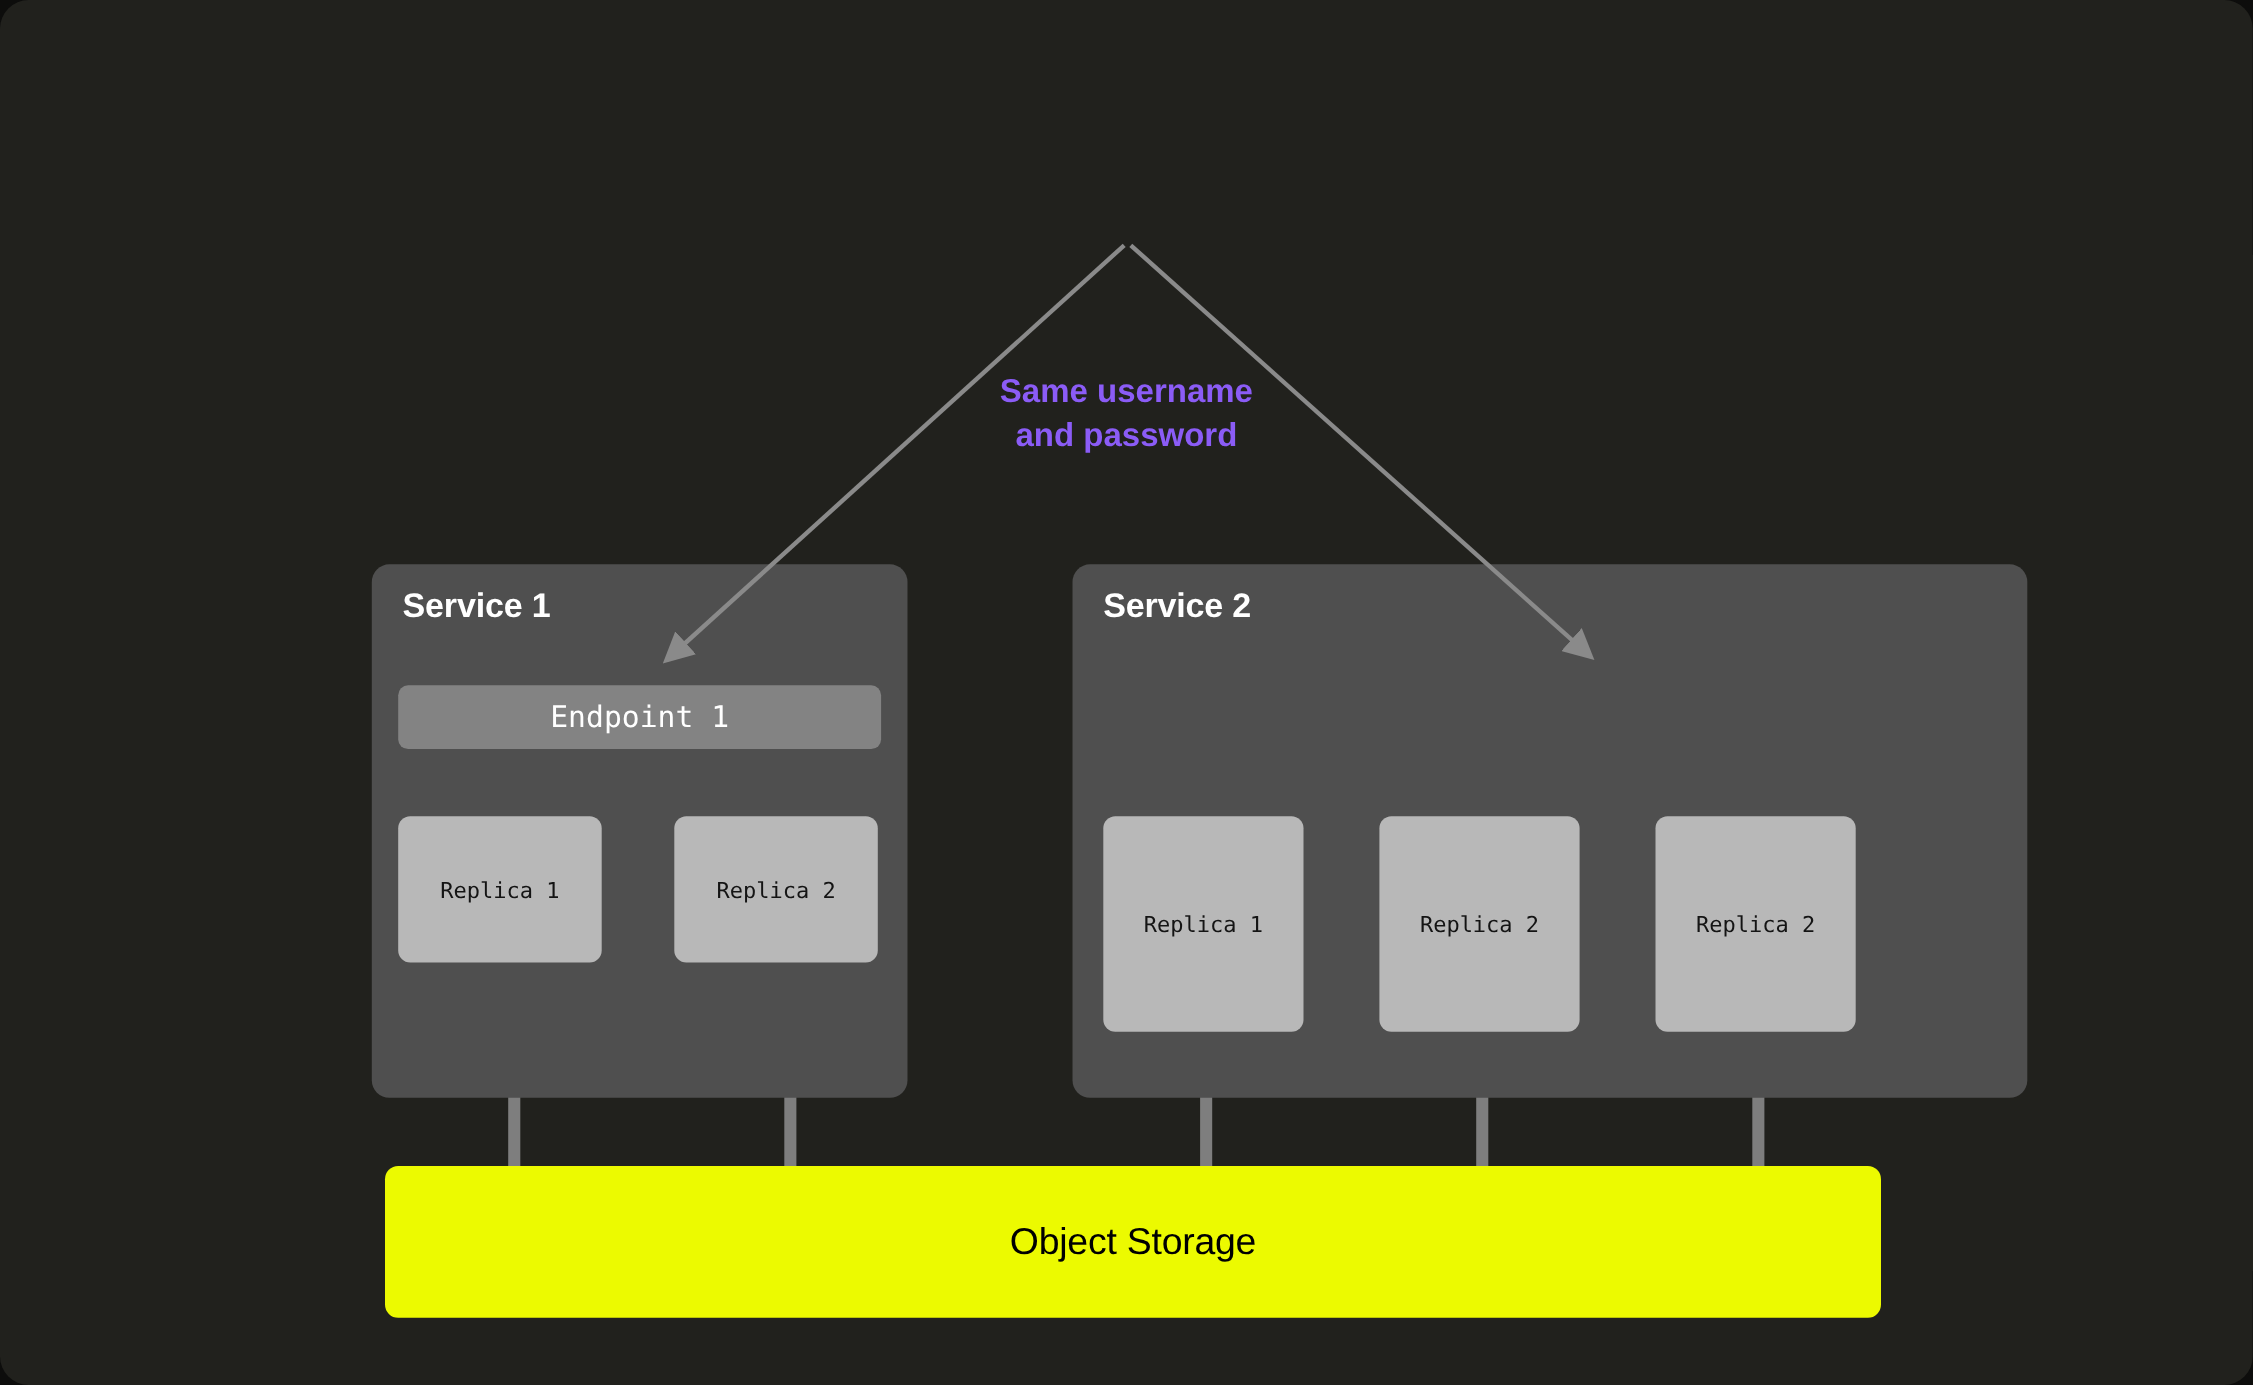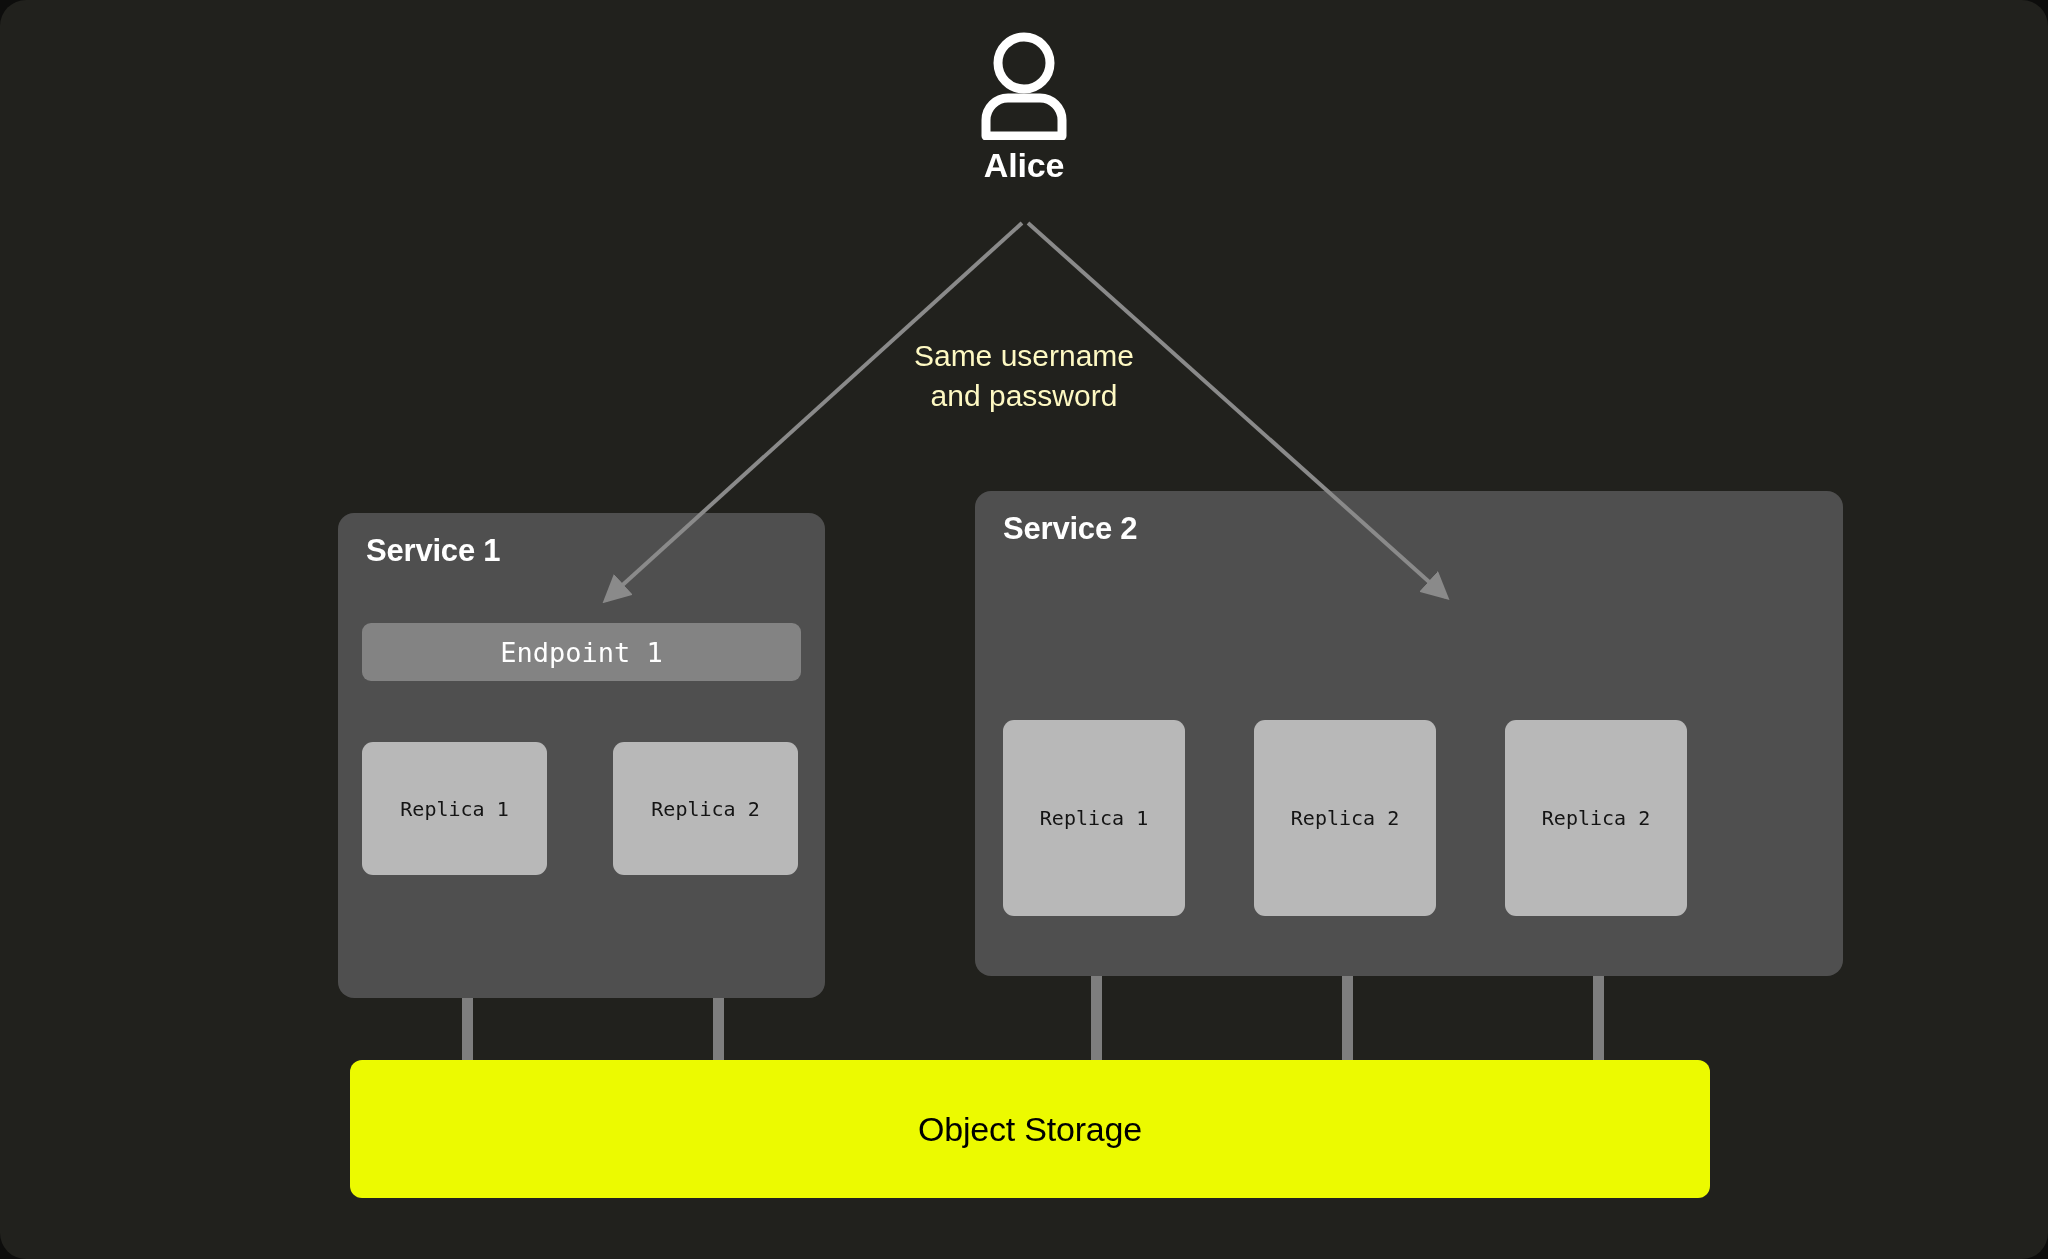--- a/index.html
+++ b/index.html
@@ -46,36 +46,36 @@
     font-weight: bold;
     letter-spacing: -0.2px;
   }
 
   
   .caption {
     position: absolute;
     top: 336px;
     left: 0; right: 0;
     text-align: center;
-    color: #fef9c3;
+    color: #8b5cf6;
     font-size: 30px;
-    font-weight: normal;
+    font-weight: bold;
     line-height: 1.34;
     z-index: 6;
   }
 
   
   .service {
     position: absolute;
     background: #4F4F4F;
     border-radius: 16px;
     z-index: 2;
   }
   #service-1 { left: 338px; top: 513px; width: 487px; height: 485px; }
-  #service-2 { left: 975px; top: 491px; width: 868px; height: 485px; text-decoration: underline; }
+  #service-2 { left: 975px; top: 513px; width: 868px; height: 485px; text-decoration: underline; }
 
   .service-title {
     position: absolute;
     left: 28px;
     top: 20px;
     color: #ffffff;
     font-size: 31px;
     font-weight: bold;
     letter-spacing: -0.2px;
   }
@@ -142,27 +142,20 @@
   <svg id="wires" class="under" viewBox="0 0 2048 1259">
 
     <rect x="462" y="571" width="11" height="489" fill="#7E7E7E"></rect>
     <rect x="713" y="571" width="11" height="489" fill="#7E7E7E"></rect>
 
     <rect x="1091" y="571" width="11" height="489" fill="#7E7E7E"></rect>
     <rect x="1342" y="571" width="11" height="489" fill="#7E7E7E"></rect>
     <rect x="1593" y="571" width="11" height="489" fill="#7E7E7E"></rect>
   </svg>
 
-  <div class="actor">
-    <svg class="actor-icon" viewBox="0 0 92 110">
-      <circle cx="46" cy="33" r="26" fill="none" stroke="#ffffff" stroke-width="9"></circle>
-      <path d="M 8 106 L 8 90 A 22 22 0 0 1 30 68 L 62 68 A 22 22 0 0 1 84 90 L 84 106 Z" fill="none" stroke="#ffffff" stroke-width="9" stroke-linejoin="round"></path>
-    </svg>
-    <div class="actor-label">Alice</div>
-  </div>
 
   <div class="caption">
     <div>Same username</div>
     <div>and password</div>
   </div>
 
   <div class="service" id="service-1">
     <div class="service-title">Service 1</div>
     <div class="endpoint" id="endpoint-1">Endpoint 1</div>
     <div class="replica" id="s1-replica-1">Replica 1</div>

